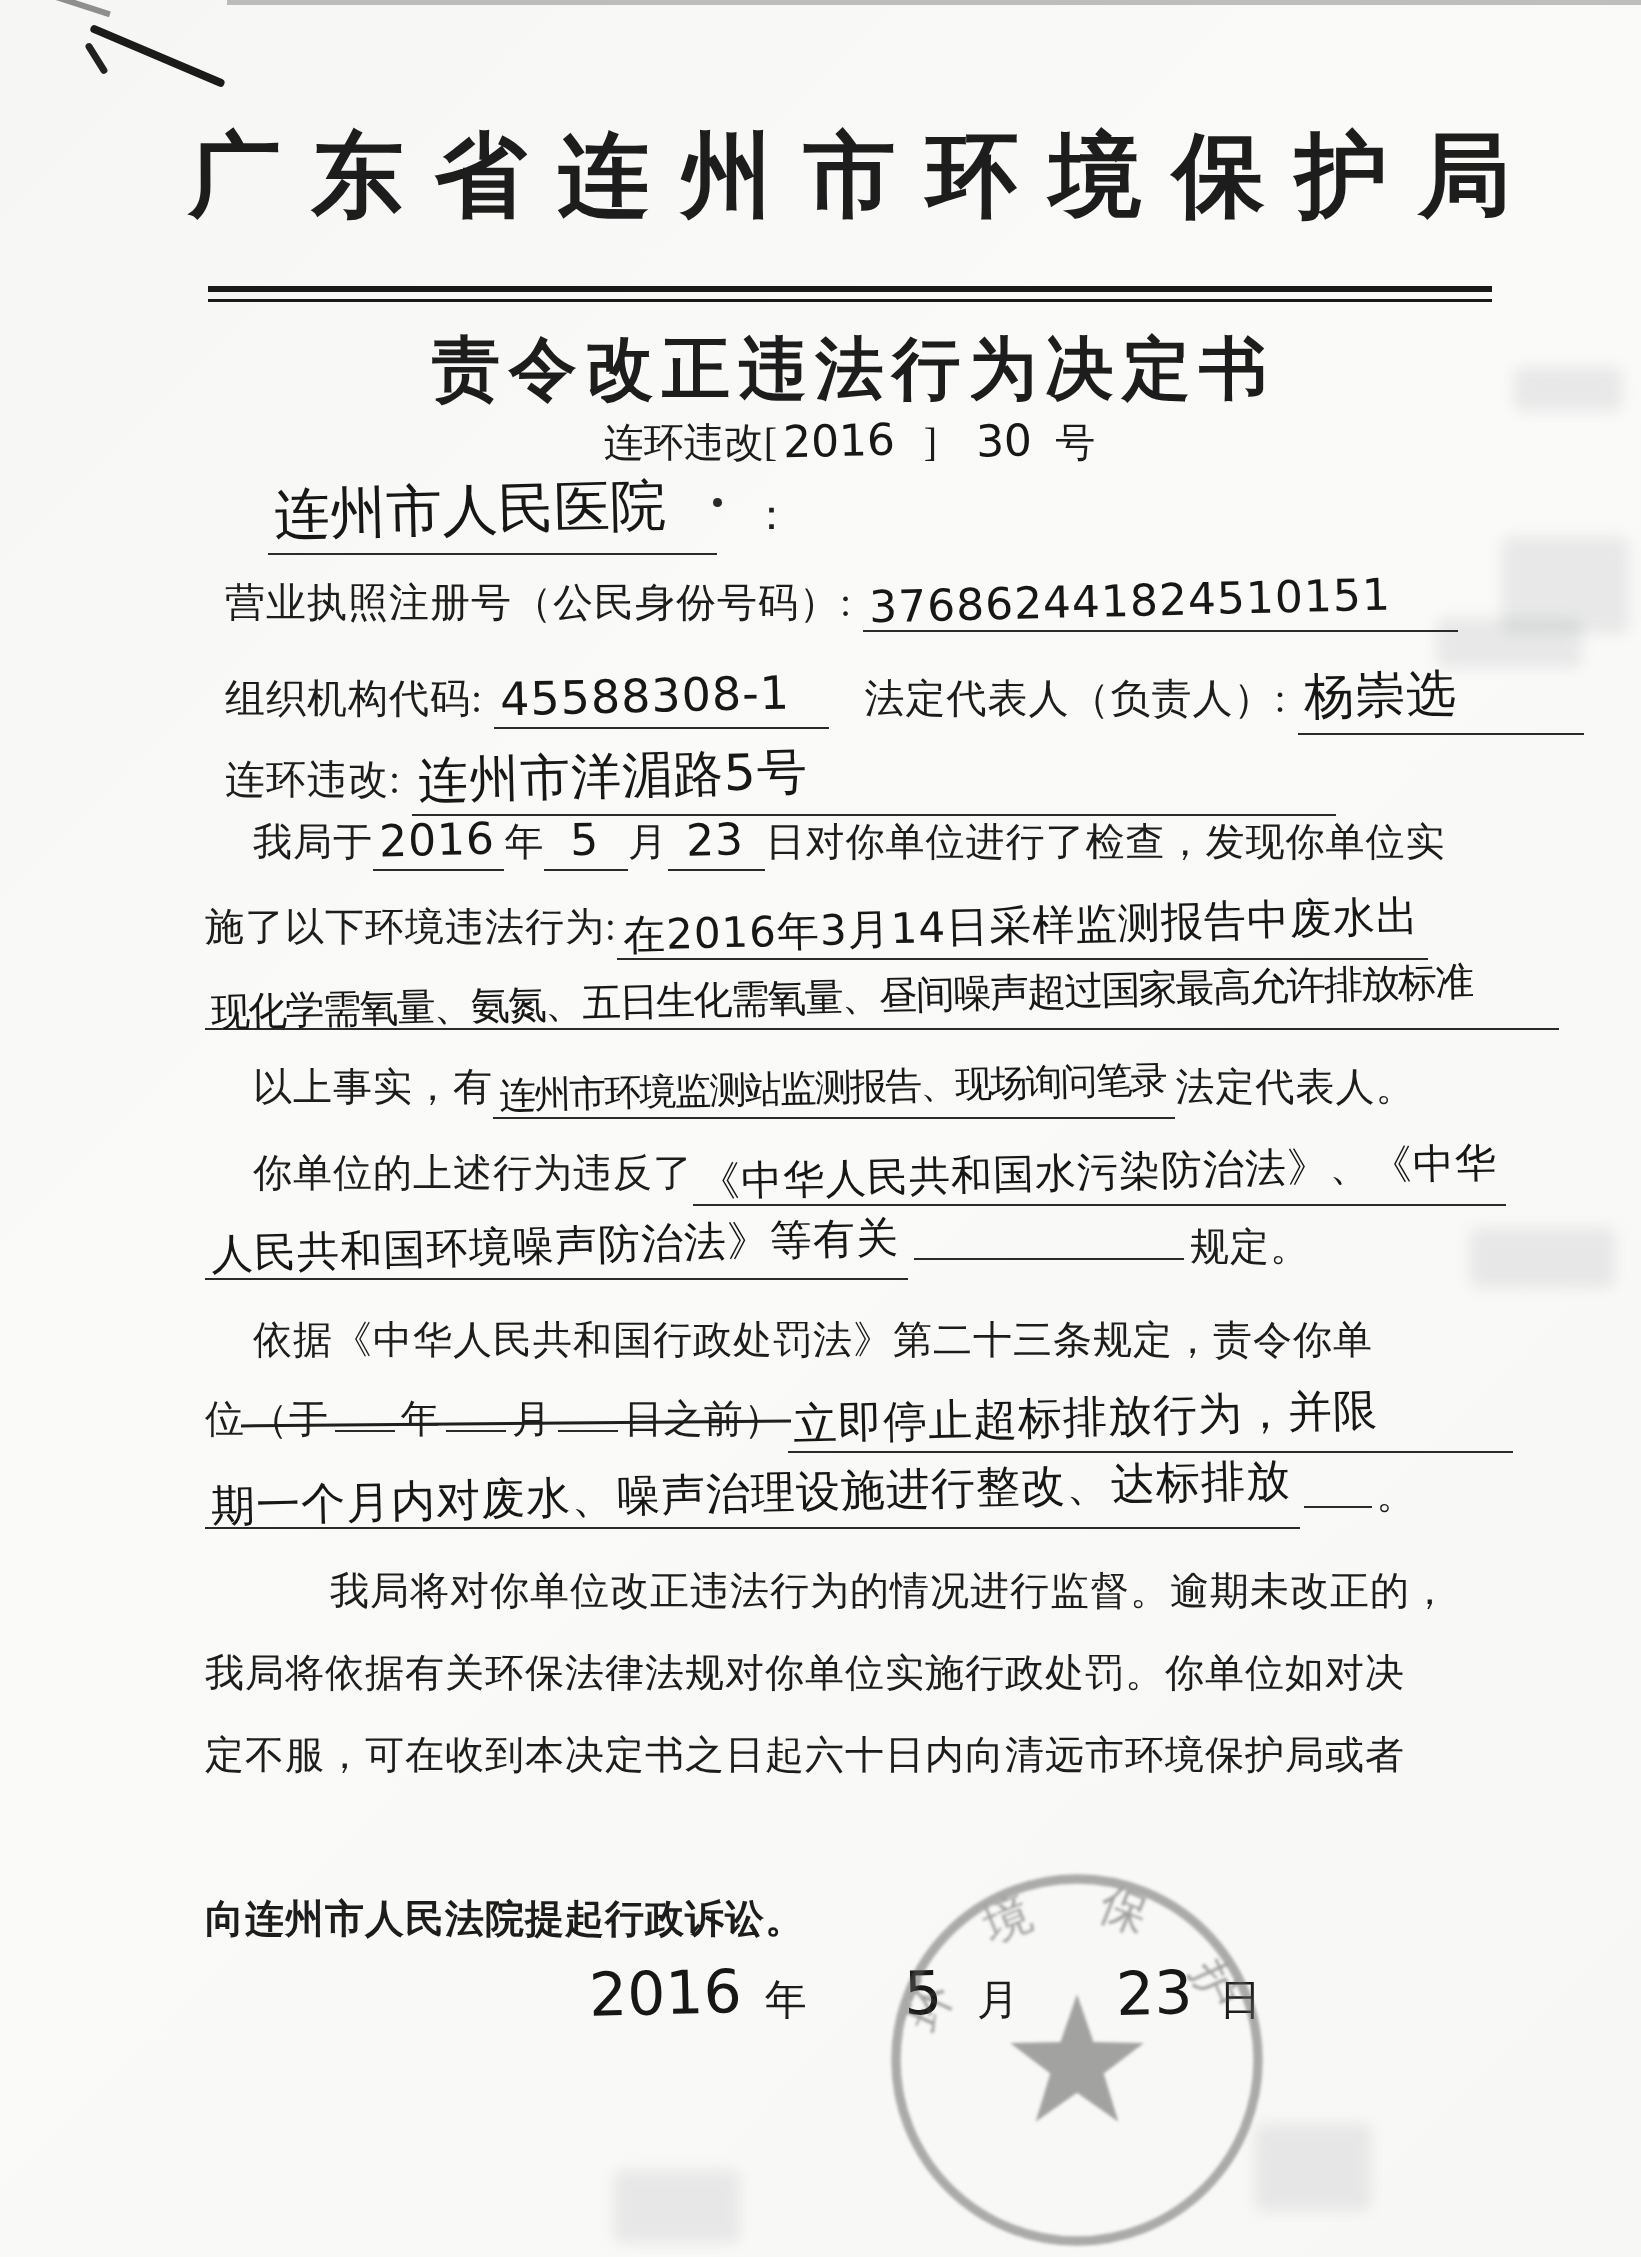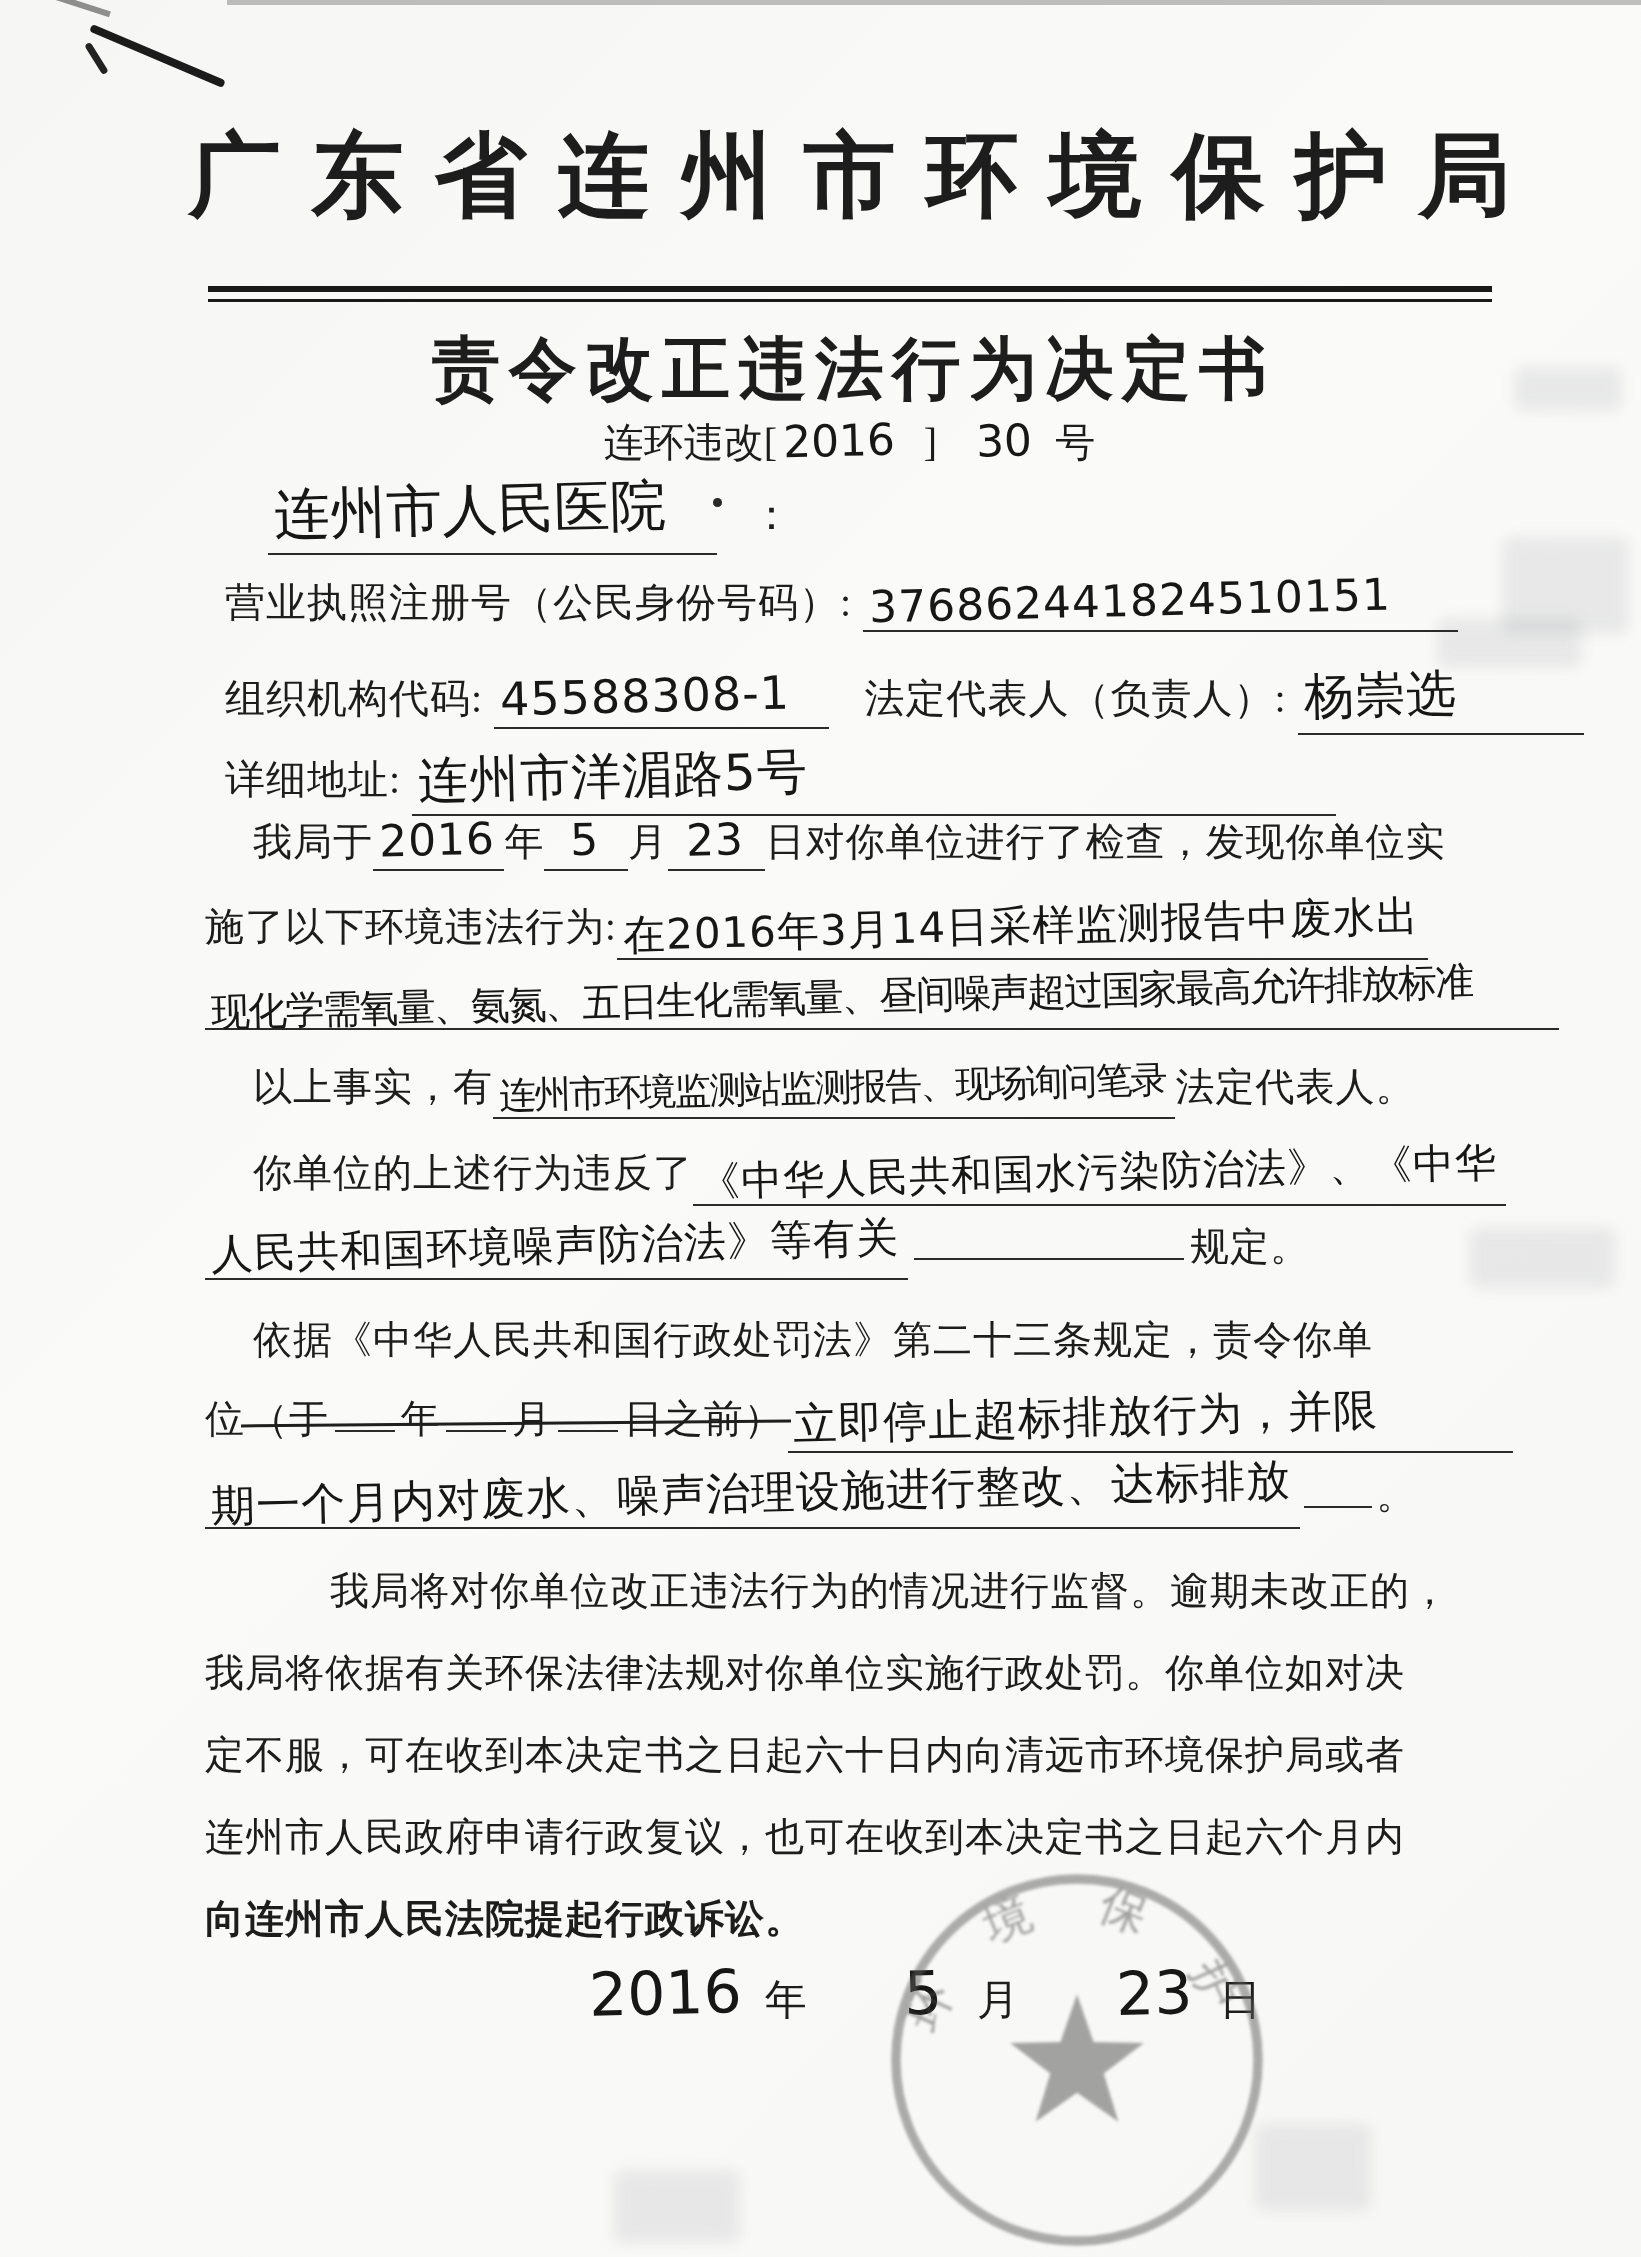--- a/index.html
+++ b/index.html
@@ -121,21 +121,21 @@
   </div>
 
   <div class="iline" style="top:662px;">
     <span>组织机构代码:</span>
     <span class="fill fill-org"><span class="hw hw48">45588308-1</span></span>
     <span class="gap-label">法定代表人（负责人）:</span>
     <span class="fill fill-rep"><span class="hw hw52">杨崇选</span></span>
   </div>
 
   <div class="iline" style="top:743px;">
-    <span>详细地址:</span>
+    <span>连环违改:</span>
     <span class="fill fill-addr"><span class="hw hw52">连州市洋湄路5号</span></span>
   </div>
 
   <div class="bline indent" style="top:814px;">
     <span>我局于</span><span class="fill b-year"><span class="hw hw46">2016</span></span><span>年</span><span class="fill b-month"><span class="hw hw46">5</span></span><span>月</span><span class="fill b-day"><span class="hw hw46">23</span></span><span>日对你单位进行了检查，发现你单位实</span>
   </div>
 
   <div class="bline" style="top:898px;">
     <span>施了以下环境违法行为:</span><span class="fill"><span class="hw hw44">在2016年3月14日采样监测报告中废水出</span></span>
   </div>
@@ -164,21 +164,20 @@
     <span>位</span><span class="struck"><span>（于</span><span class="blank"></span><span>年</span><span class="blank"></span><span>月</span><span class="blank"></span><span>日之前）</span></span><span class="fill pad-r140"><span class="hw hw46">立即停止超标排放行为，并限</span></span>
   </div>
 
   <div class="bline" style="top:1464px;">
     <span class="fill"><span class="hw hw46">期一个月内对废水、噪声治理设施进行整改、达标排放</span></span><span class="blank tail-blank-s"></span><span>。</span>
   </div>
 
   <div class="bline indent" style="top:1564px;text-align:center;"><span>我局将对你单位改正违法行为的情况进行监督。逾期未改正的，</span></div>
   <div class="bline" style="top:1646px;"><span>我局将依据有关环保法律法规对你单位实施行政处罚。你单位如对决</span></div>
   <div class="bline" style="top:1728px;"><span>定不服，可在收到本决定书之日起六十日内向清远市环境保护局或者</span></div>
-  <div class="bline" style="top:1810px;"><span>连州市人民政府申请行政复议，也可在收到本决定书之日起六个月内</span></div>
   <div class="bline" style="top:1892px;font-weight:bold;"><span>向连州市人民法院提起行政诉讼。</span></div>
 
   <div class="dateline">
     <span class="hw hw62 m1">2016</span><span class="m2">年</span><span class="hw hw62 m3">5</span><span class="m4">月</span><span class="hw hw62 m5">23</span><span>日</span>
   </div>
 
   <svg class="stamp" width="406" height="394" viewBox="0 0 420 420">
     <defs>
       <filter id="sblur">
           <feGaussianBlur stdDeviation="1.8"></feGaussianBlur>

